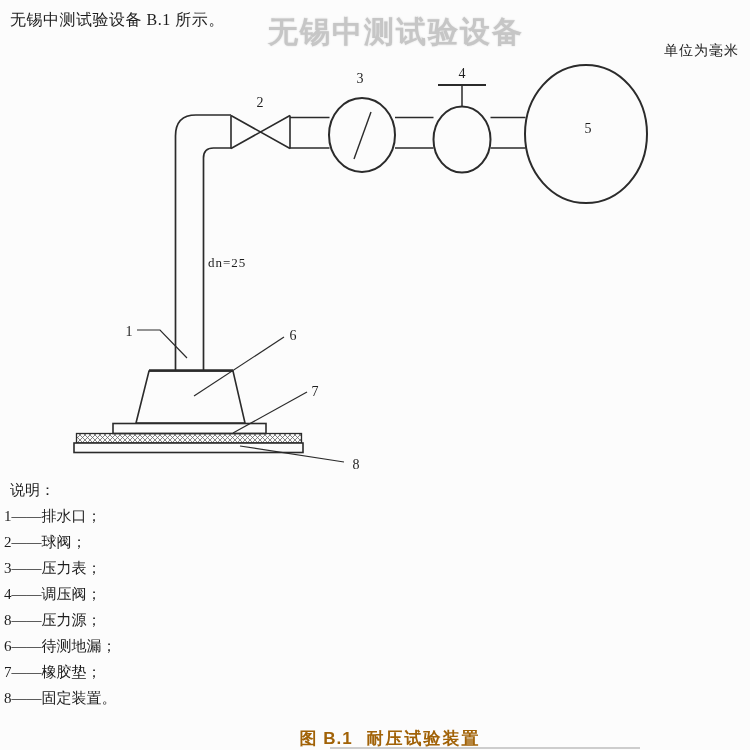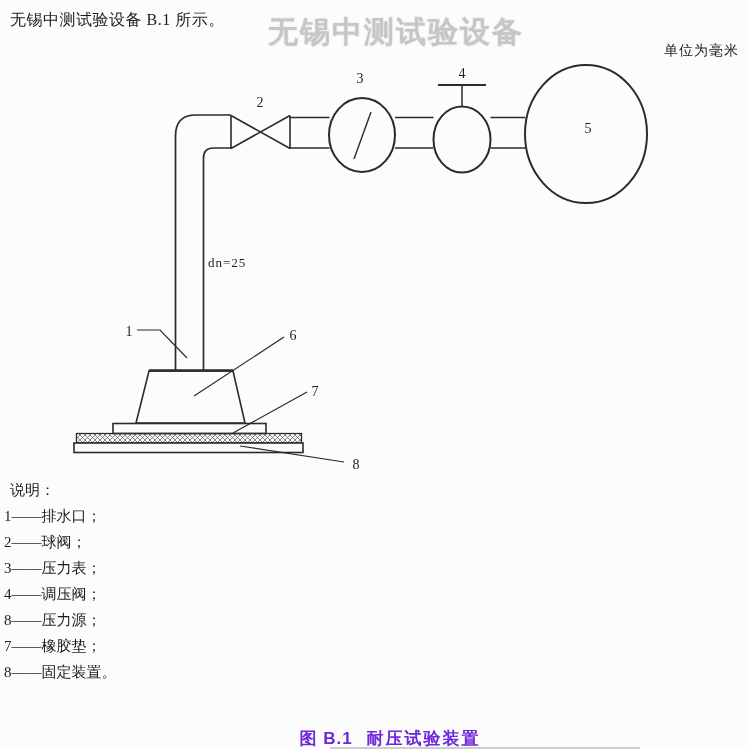--- a/index.html
+++ b/index.html
@@ -18,21 +18,21 @@
   .units{
     position:absolute;right:11px;top:42px;font-size:14px;letter-spacing:1px;
   }
   .diagram-svg{position:absolute;left:0;top:0;}
   .legend{position:absolute;left:4px;top:477px;}
   .legend-line{height:26px;line-height:26px;font-size:15px;white-space:nowrap;}
   .legend-title{padding-left:6px;}
   .caption{
     position:absolute;left:0;right:0;top:727px;text-align:center;
     font-size:17px;font-weight:bold;padding-left:30px;
-    font-family:"Liberation Sans","DejaVu Sans",sans-serif;color:#6d28d9;
+    font-family:"Liberation Sans","DejaVu Sans",sans-serif;color:#a16207;
   }
   .caption .cap-prefix{margin-right:14px;letter-spacing:1px;}
   .caption .cap-title{letter-spacing:2px;}
   .bottom-scan-line{
     position:absolute;left:330px;top:747px;width:310px;height:2px;background:#cdcdcd;
   }
   .svg-label{
     font-family:"Liberation Serif","DejaVu Serif",serif;font-size:14px;fill:#1e1e1e;
   }
   .svg-label-small{
@@ -129,20 +129,21 @@
   <text class="svg-label-small" x="208" y="267" text-anchor="start">dn=25</text>
 </svg>
 
 <div class="legend">
   <div class="legend-line legend-title">说明：</div>
   <div class="legend-line">1——排水口；</div>
   <div class="legend-line">2——球阀；</div>
   <div class="legend-line">3——压力表；</div>
   <div class="legend-line">4——调压阀；</div>
   <div class="legend-line">8——压力源；</div>
+  <div class="legend-line">6——待测地漏；</div>
   <div class="legend-line">7——橡胶垫；</div>
   <div class="legend-line">8——固定装置。</div>
 </div>
 
 <div class="caption">
   <span class="cap-prefix">图 B.1</span><span class="cap-title">耐压试验装置</span>
 </div>
 
 <div class="bottom-scan-line"></div>
 

